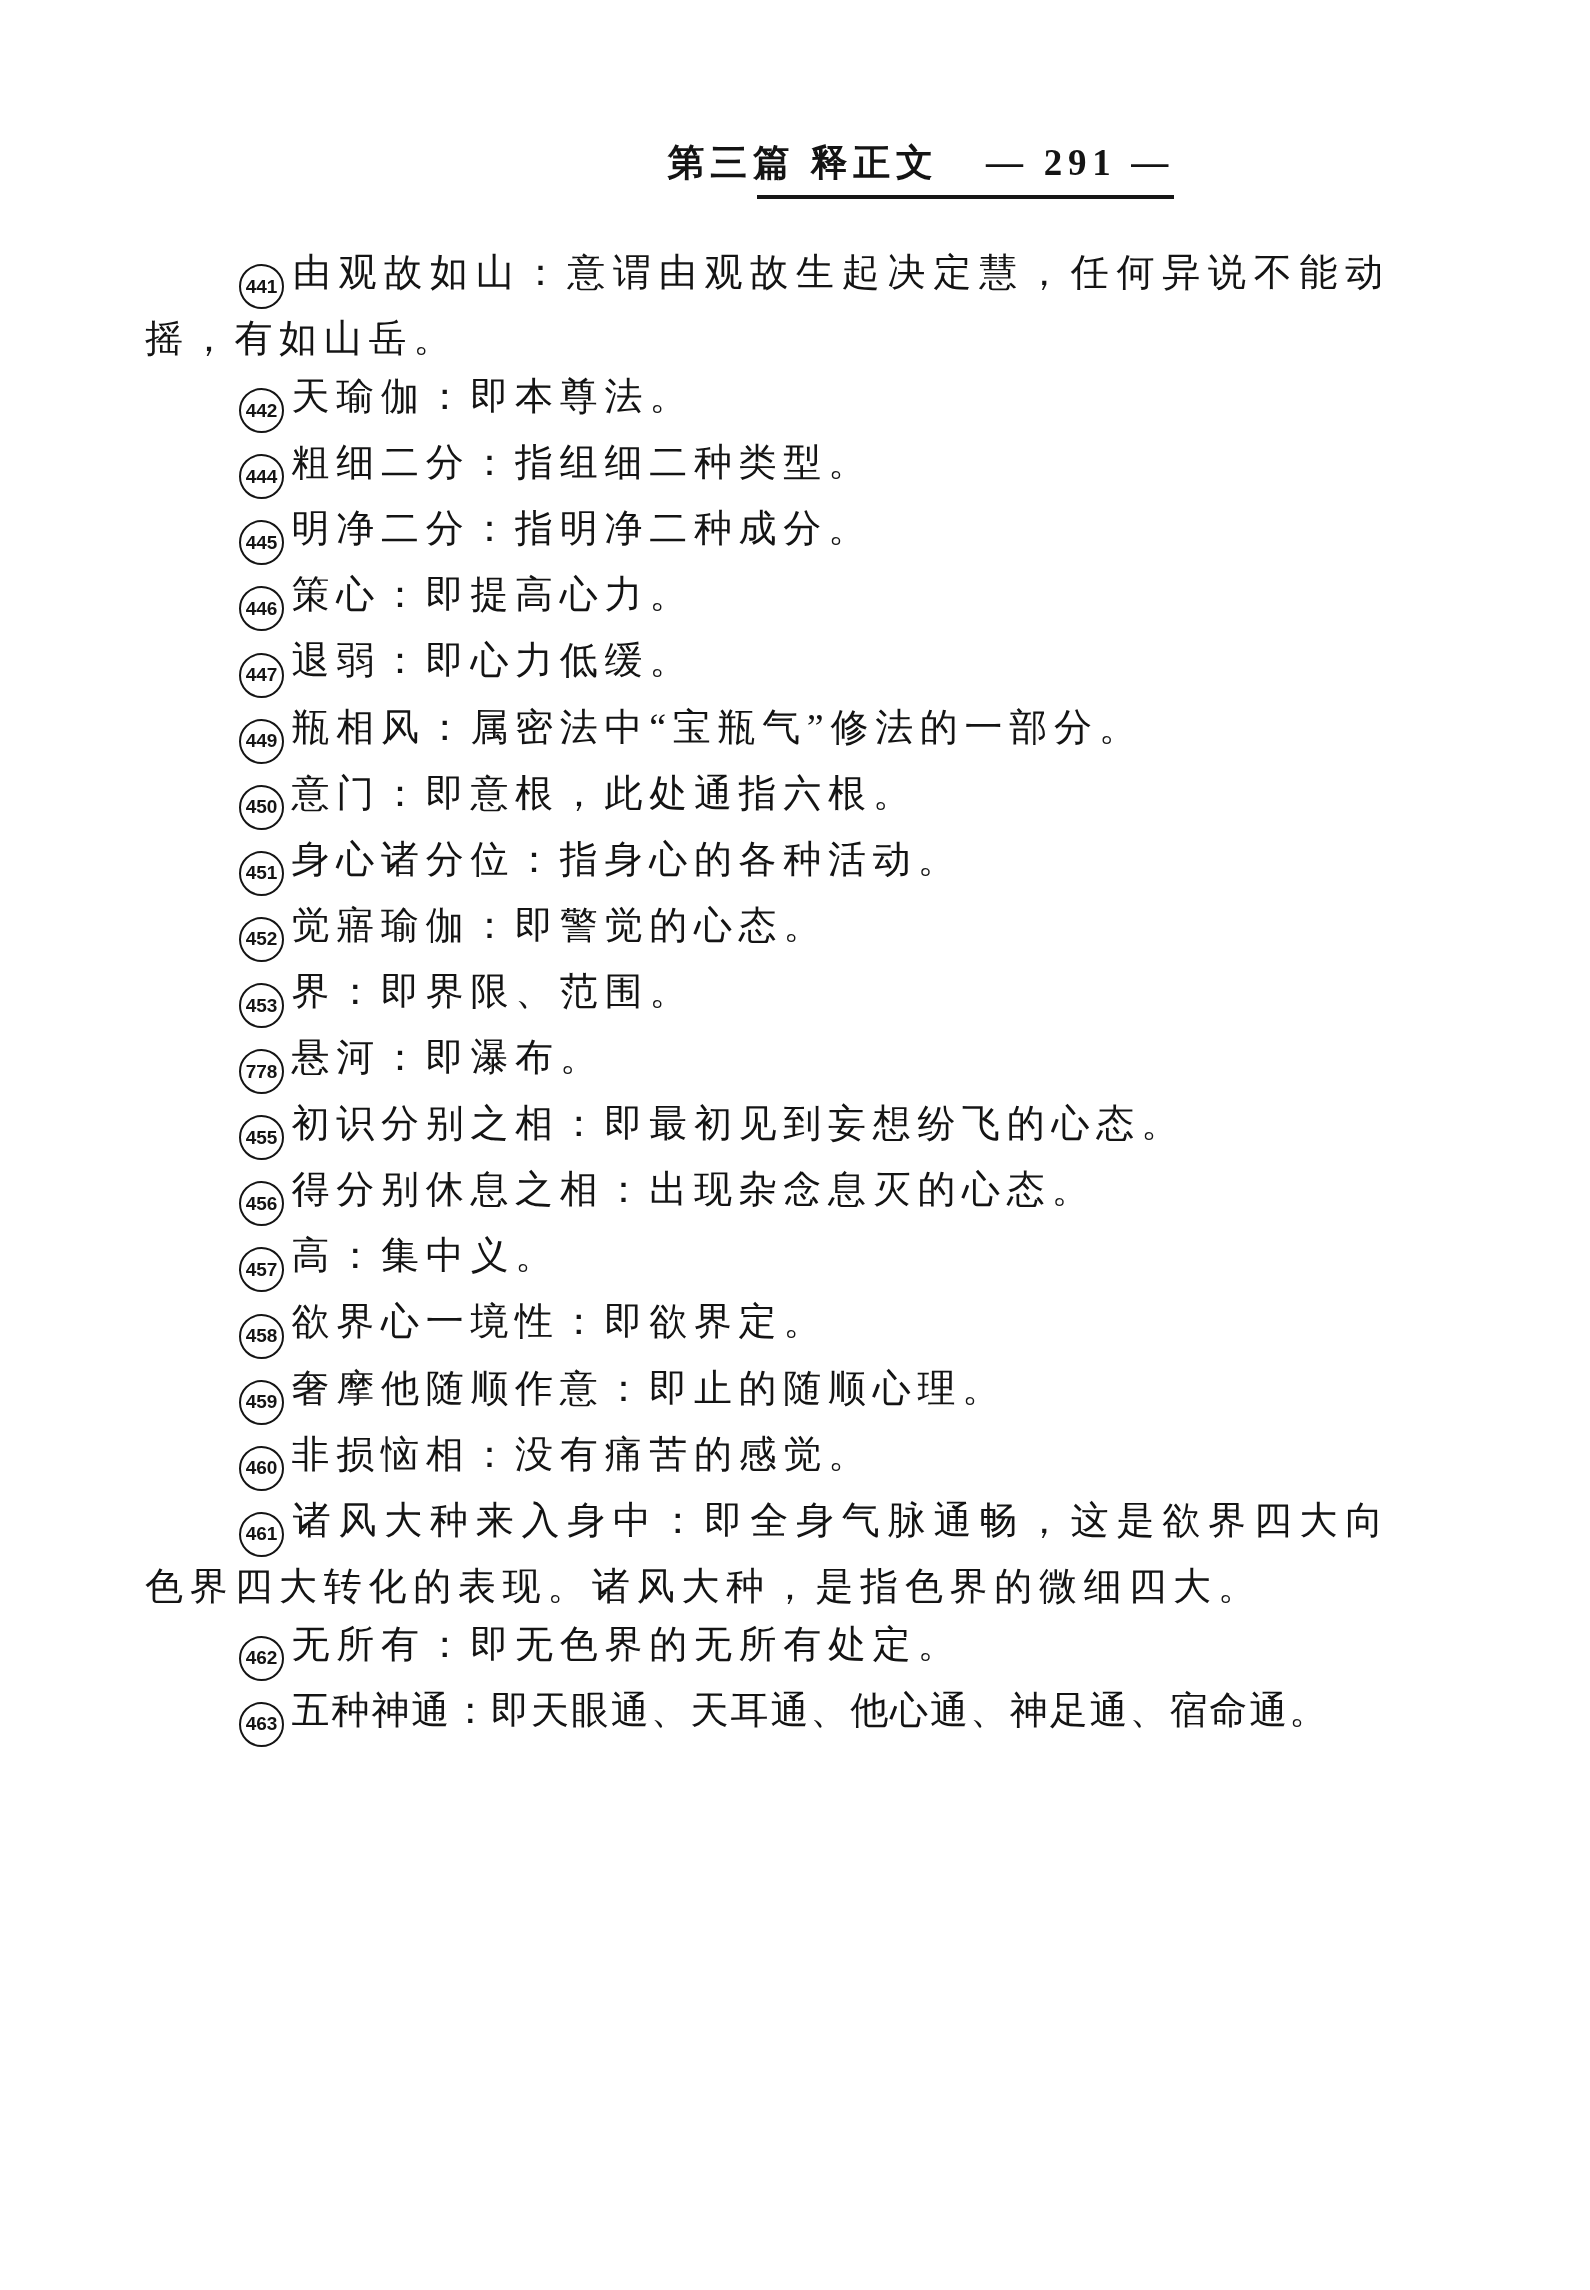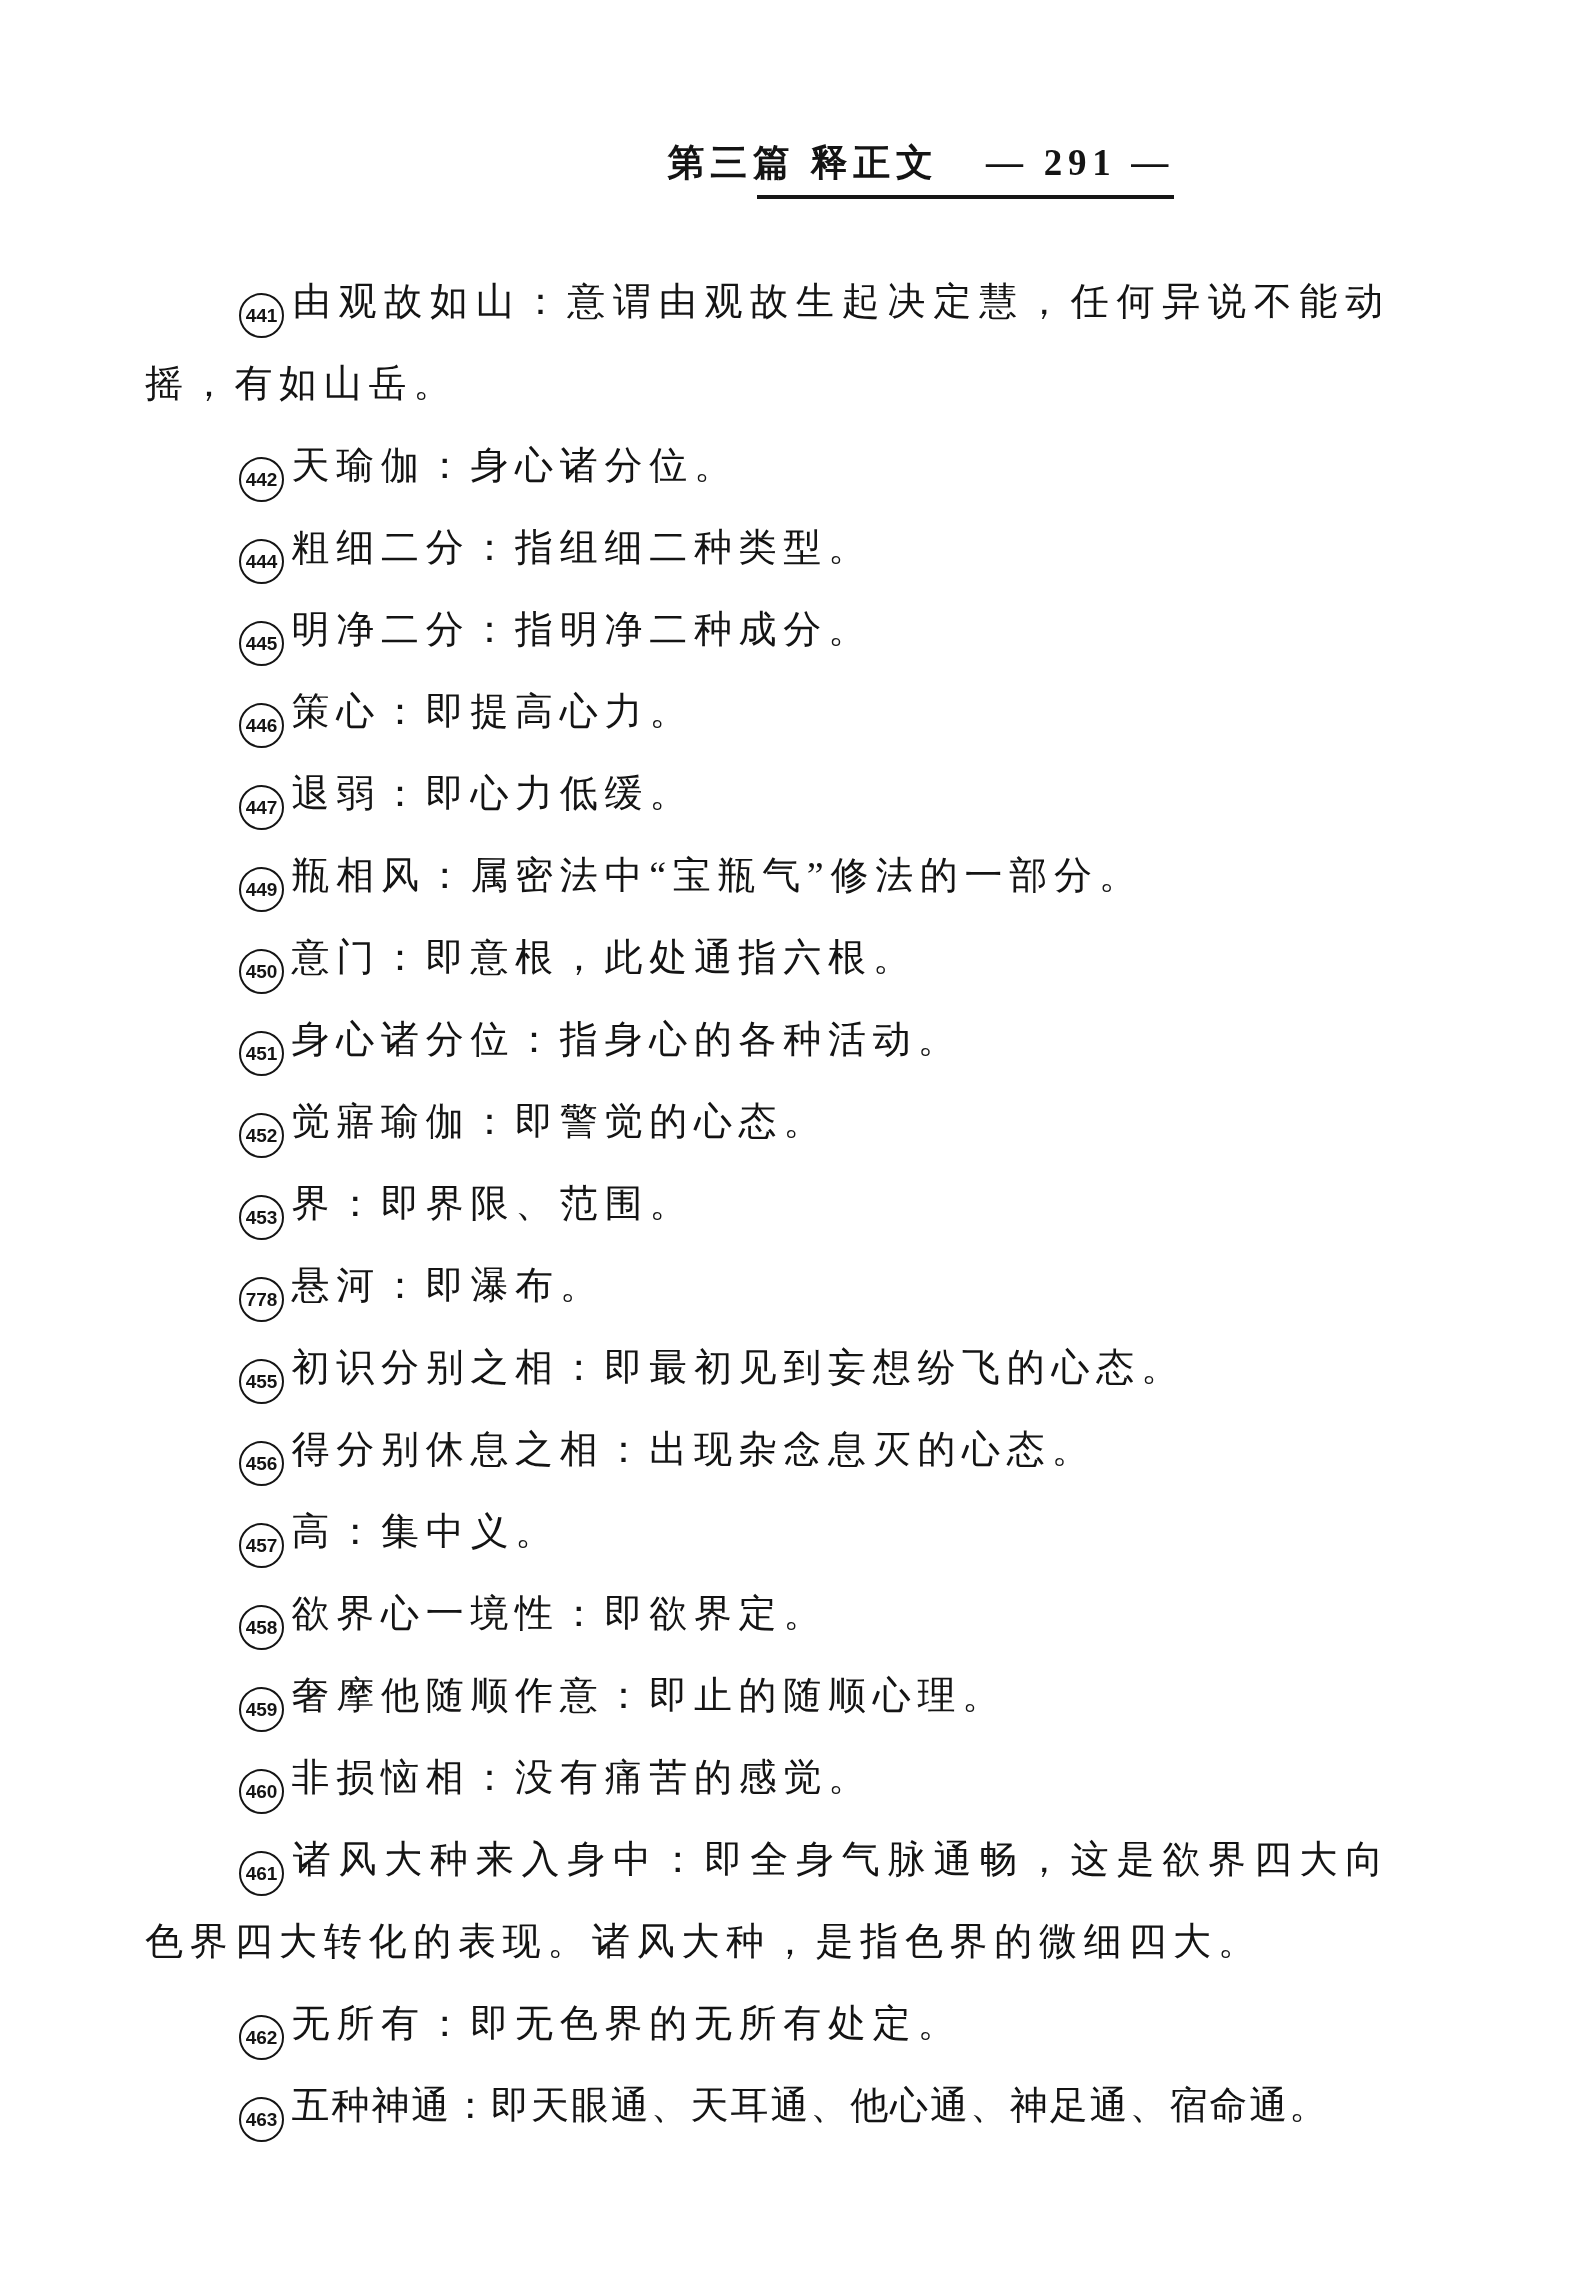--- a/index.html
+++ b/index.html
@@ -33,24 +33,24 @@
     position: absolute;
     right: 0;
     top: 54px;
     width: 417px;
     height: 3.8px;
     background: #161616;
   }
   .entries {
     position: absolute;
     left: 145px;
-    top: 260px;
+    top: 243px;
     width: 1245px;
     font-size: 38px;
-    line-height: 82px;
+    line-height: 58px;
     letter-spacing: 6.7px;
     text-align: justify;
   }
   .entry {
     margin: 0;
     text-indent: 94px;
   }
   
   .entry:last-child {
     letter-spacing: 1.9px;
@@ -80,21 +80,21 @@
 
   <div class="header">
     <span class="header-title">第三篇 释正文</span>
     <span class="header-page">— 291 —</span>
     <div class="header-rule"></div>
   </div>
 
   <div class="entries" id="entries">
   <p class="entry"><span class="circ">441</span><span class="entry-text">由观故如山：意谓由观故生起决定慧，任何异说不能动摇，有如山岳。</span></p>
 
-  <p class="entry"><span class="circ">442</span><span class="entry-text">天瑜伽：身心诸分位。</span></p>
+  <p class="entry"><span class="circ">442</span><span class="entry-text">天瑜伽：即本尊法。</span></p>
 
 
   <p class="entry"><span class="circ">444</span><span class="entry-text">粗细二分：指组细二种类型。</span></p>
 
   <p class="entry"><span class="circ">445</span><span class="entry-text">明净二分：指明净二种成分。</span></p>
 
   <p class="entry"><span class="circ">446</span><span class="entry-text">策心：即提高心力。</span></p>
 
   <p class="entry"><span class="circ">447</span><span class="entry-text">退弱：即心力低缓。</span></p>
 

